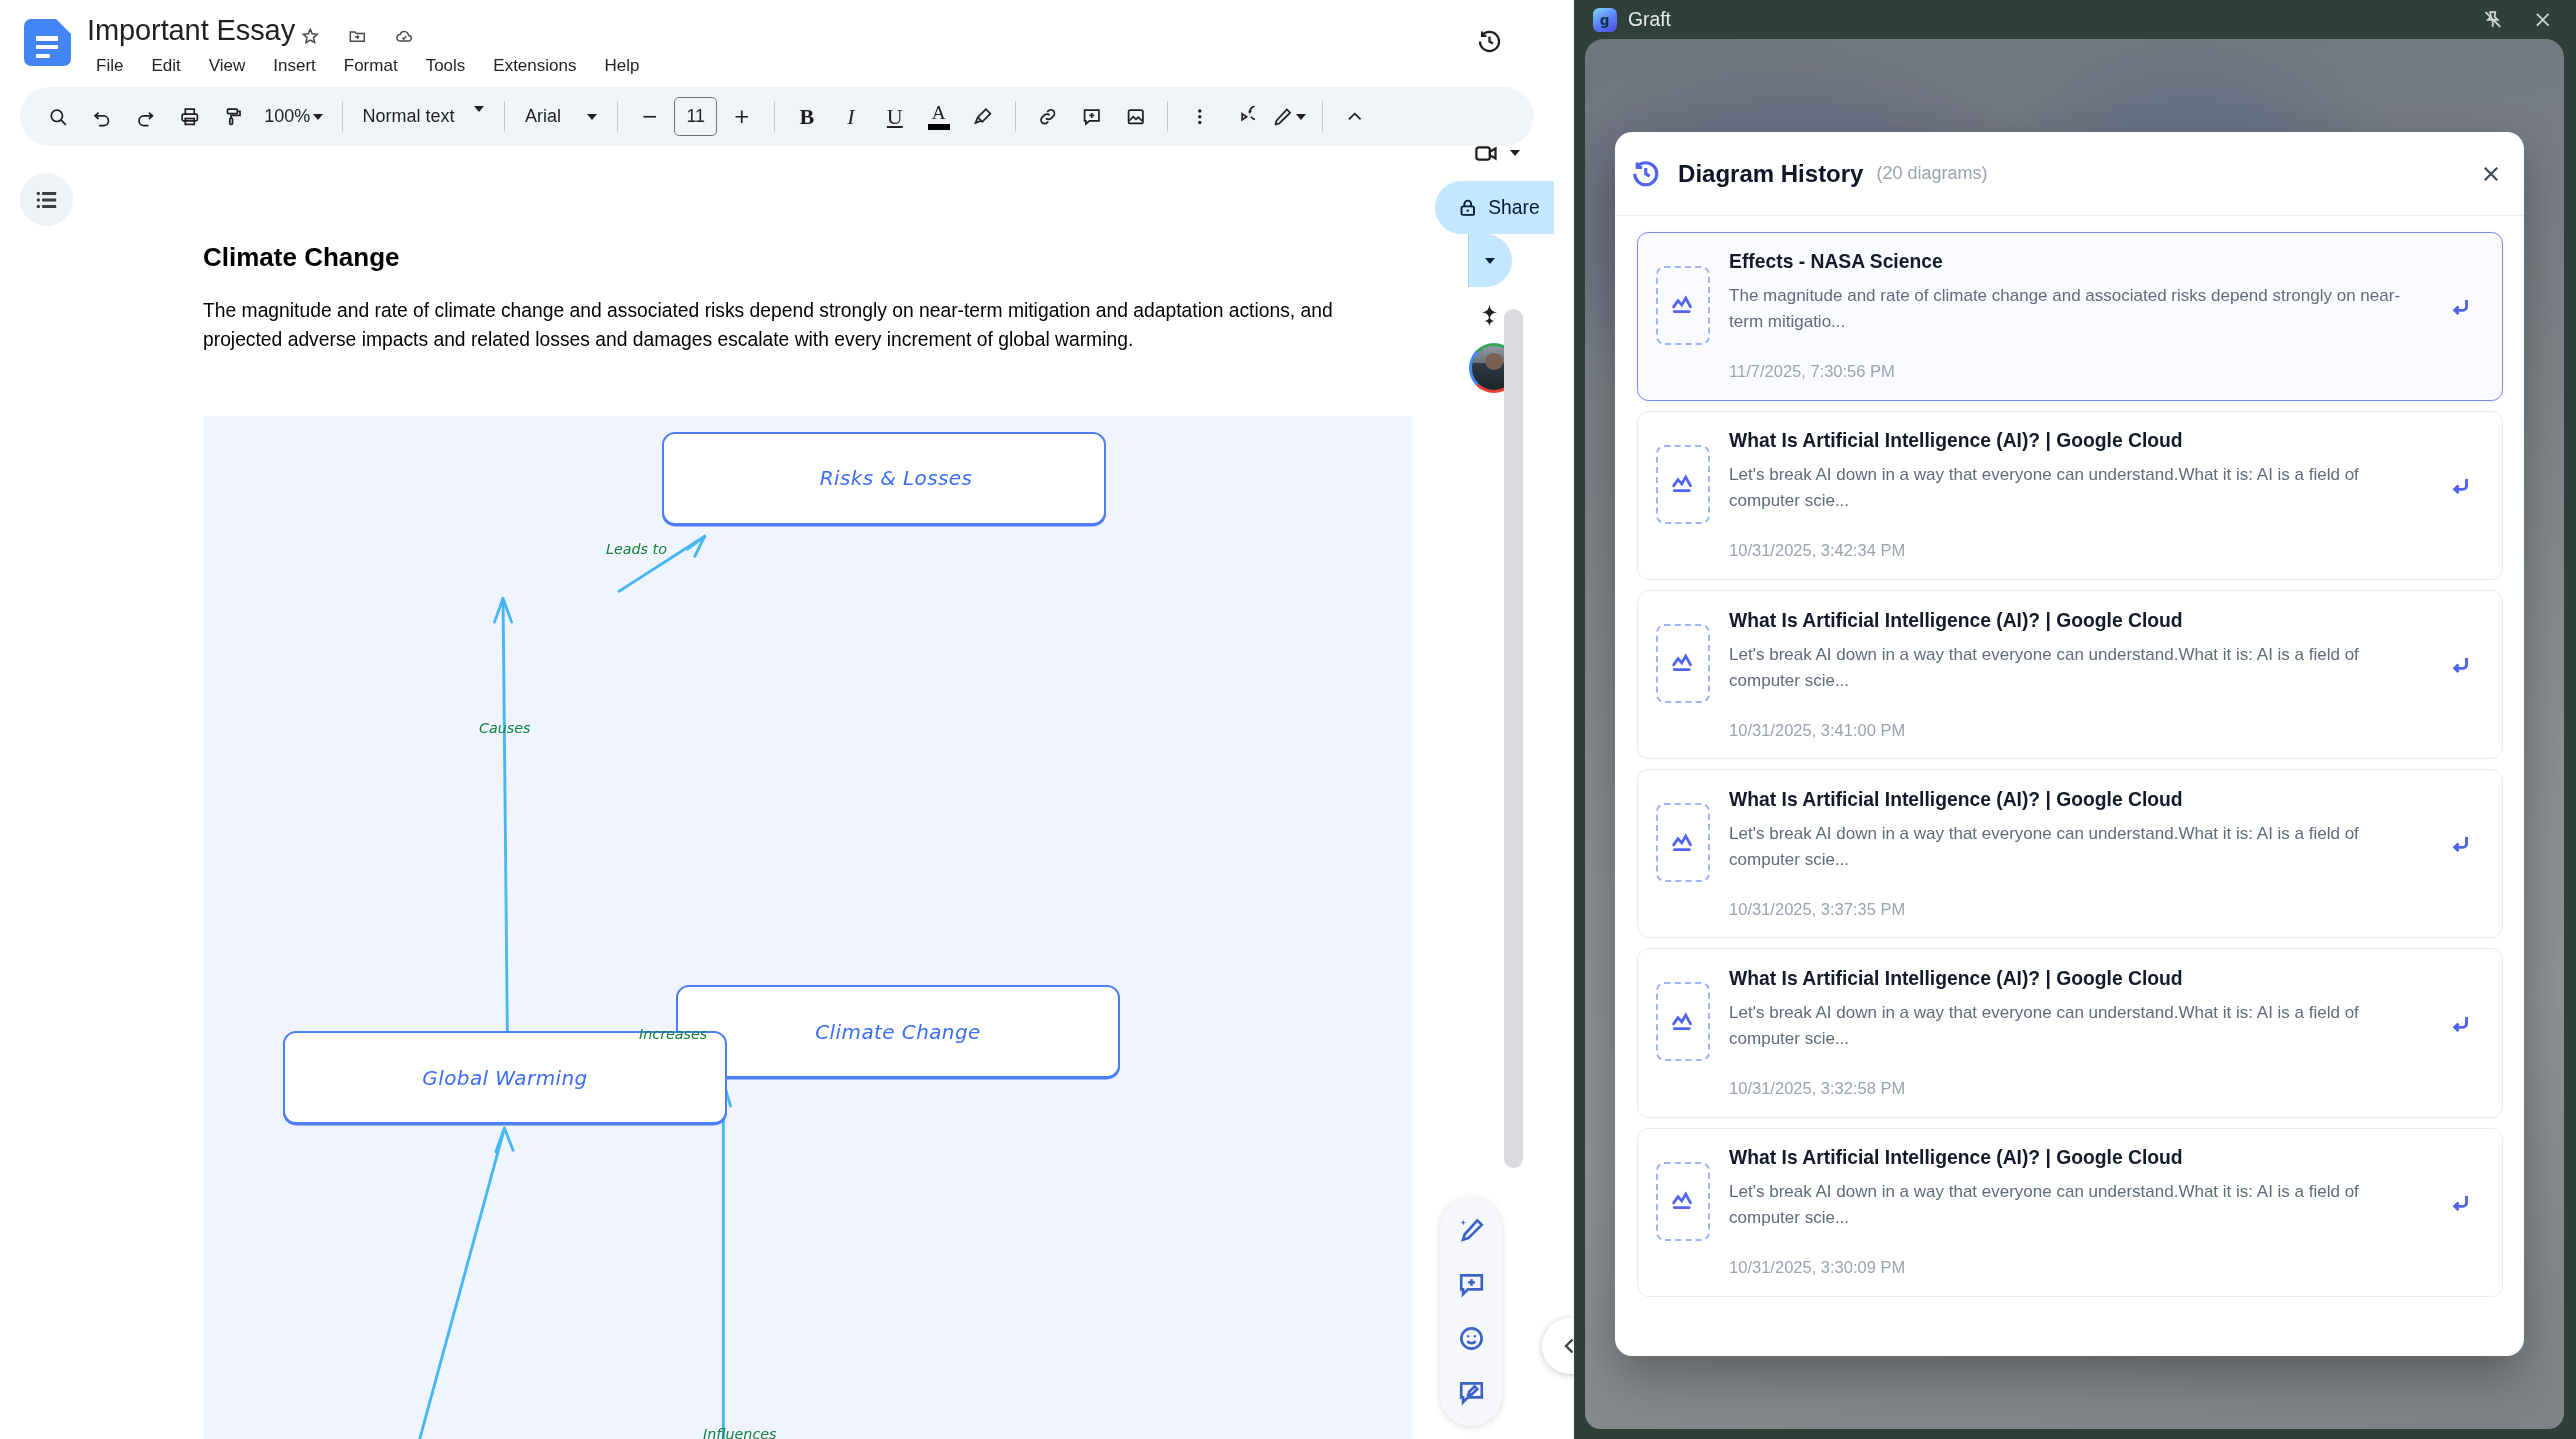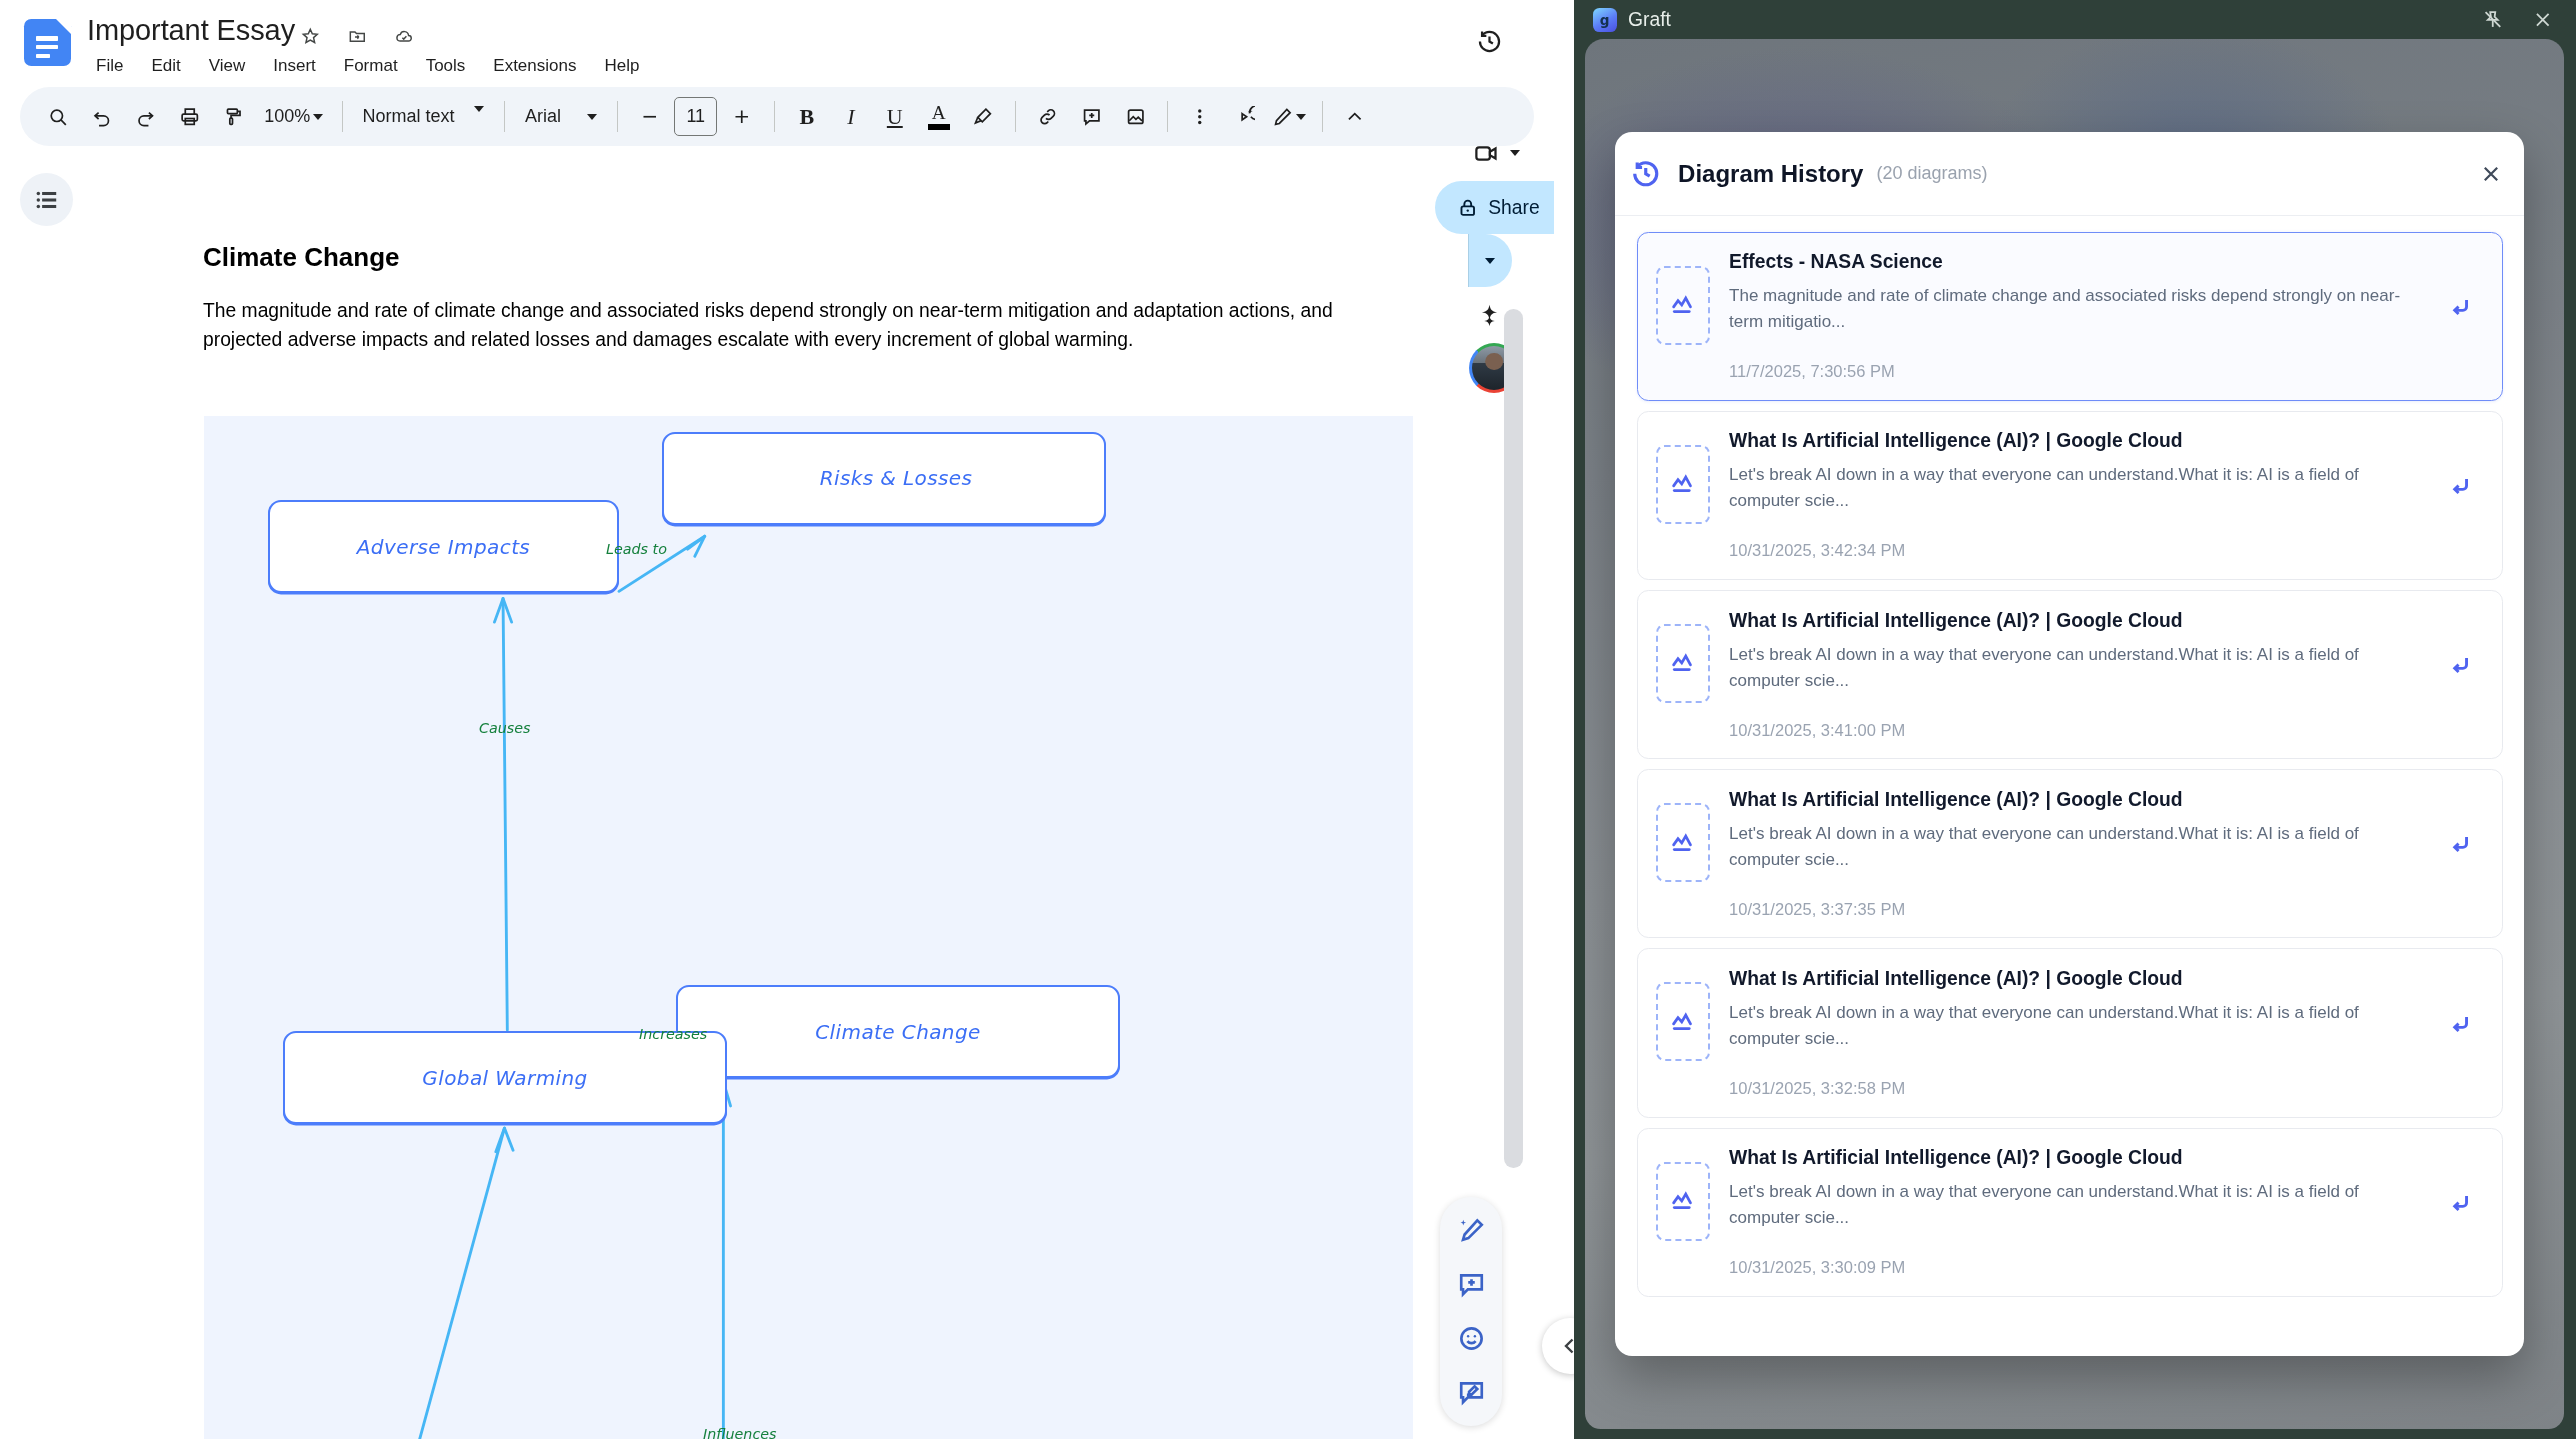--- a/index.html
+++ b/index.html
@@ -569,23 +569,20 @@
             <path d="M726 930 L690 926 M726 930 L706 906"></path>
 
             <path d="M726 1435 L726 930"></path>
             <path d="M726 930 L716 964 M726 930 L736 964"></path>
 
             <path d="M300 1435 L420 995"></path>
             <path d="M420 995 L408 1028 M420 995 L432 1026"></path>
           </g>
         </svg>
 
-        <div class="node" style="left:64px;  top:84px; width:351px; height:93px;">
-          <span>Adverse Impacts</span>
-        </div>
         <div class="node" style="left:458px; top:15.7px;  width:444px; height:93px;padding-left:24px;">
           <span>Risks &amp; Losses</span>
         </div>
         <div class="node" style="left:472px; top:569px; width:444px; height:93px;">
           <span>Climate Change</span>
         </div>
         <div class="node" style="left:79px; top:615px; width:444px; height:93px;">
           <span>Global Warming</span>
         </div>
 

